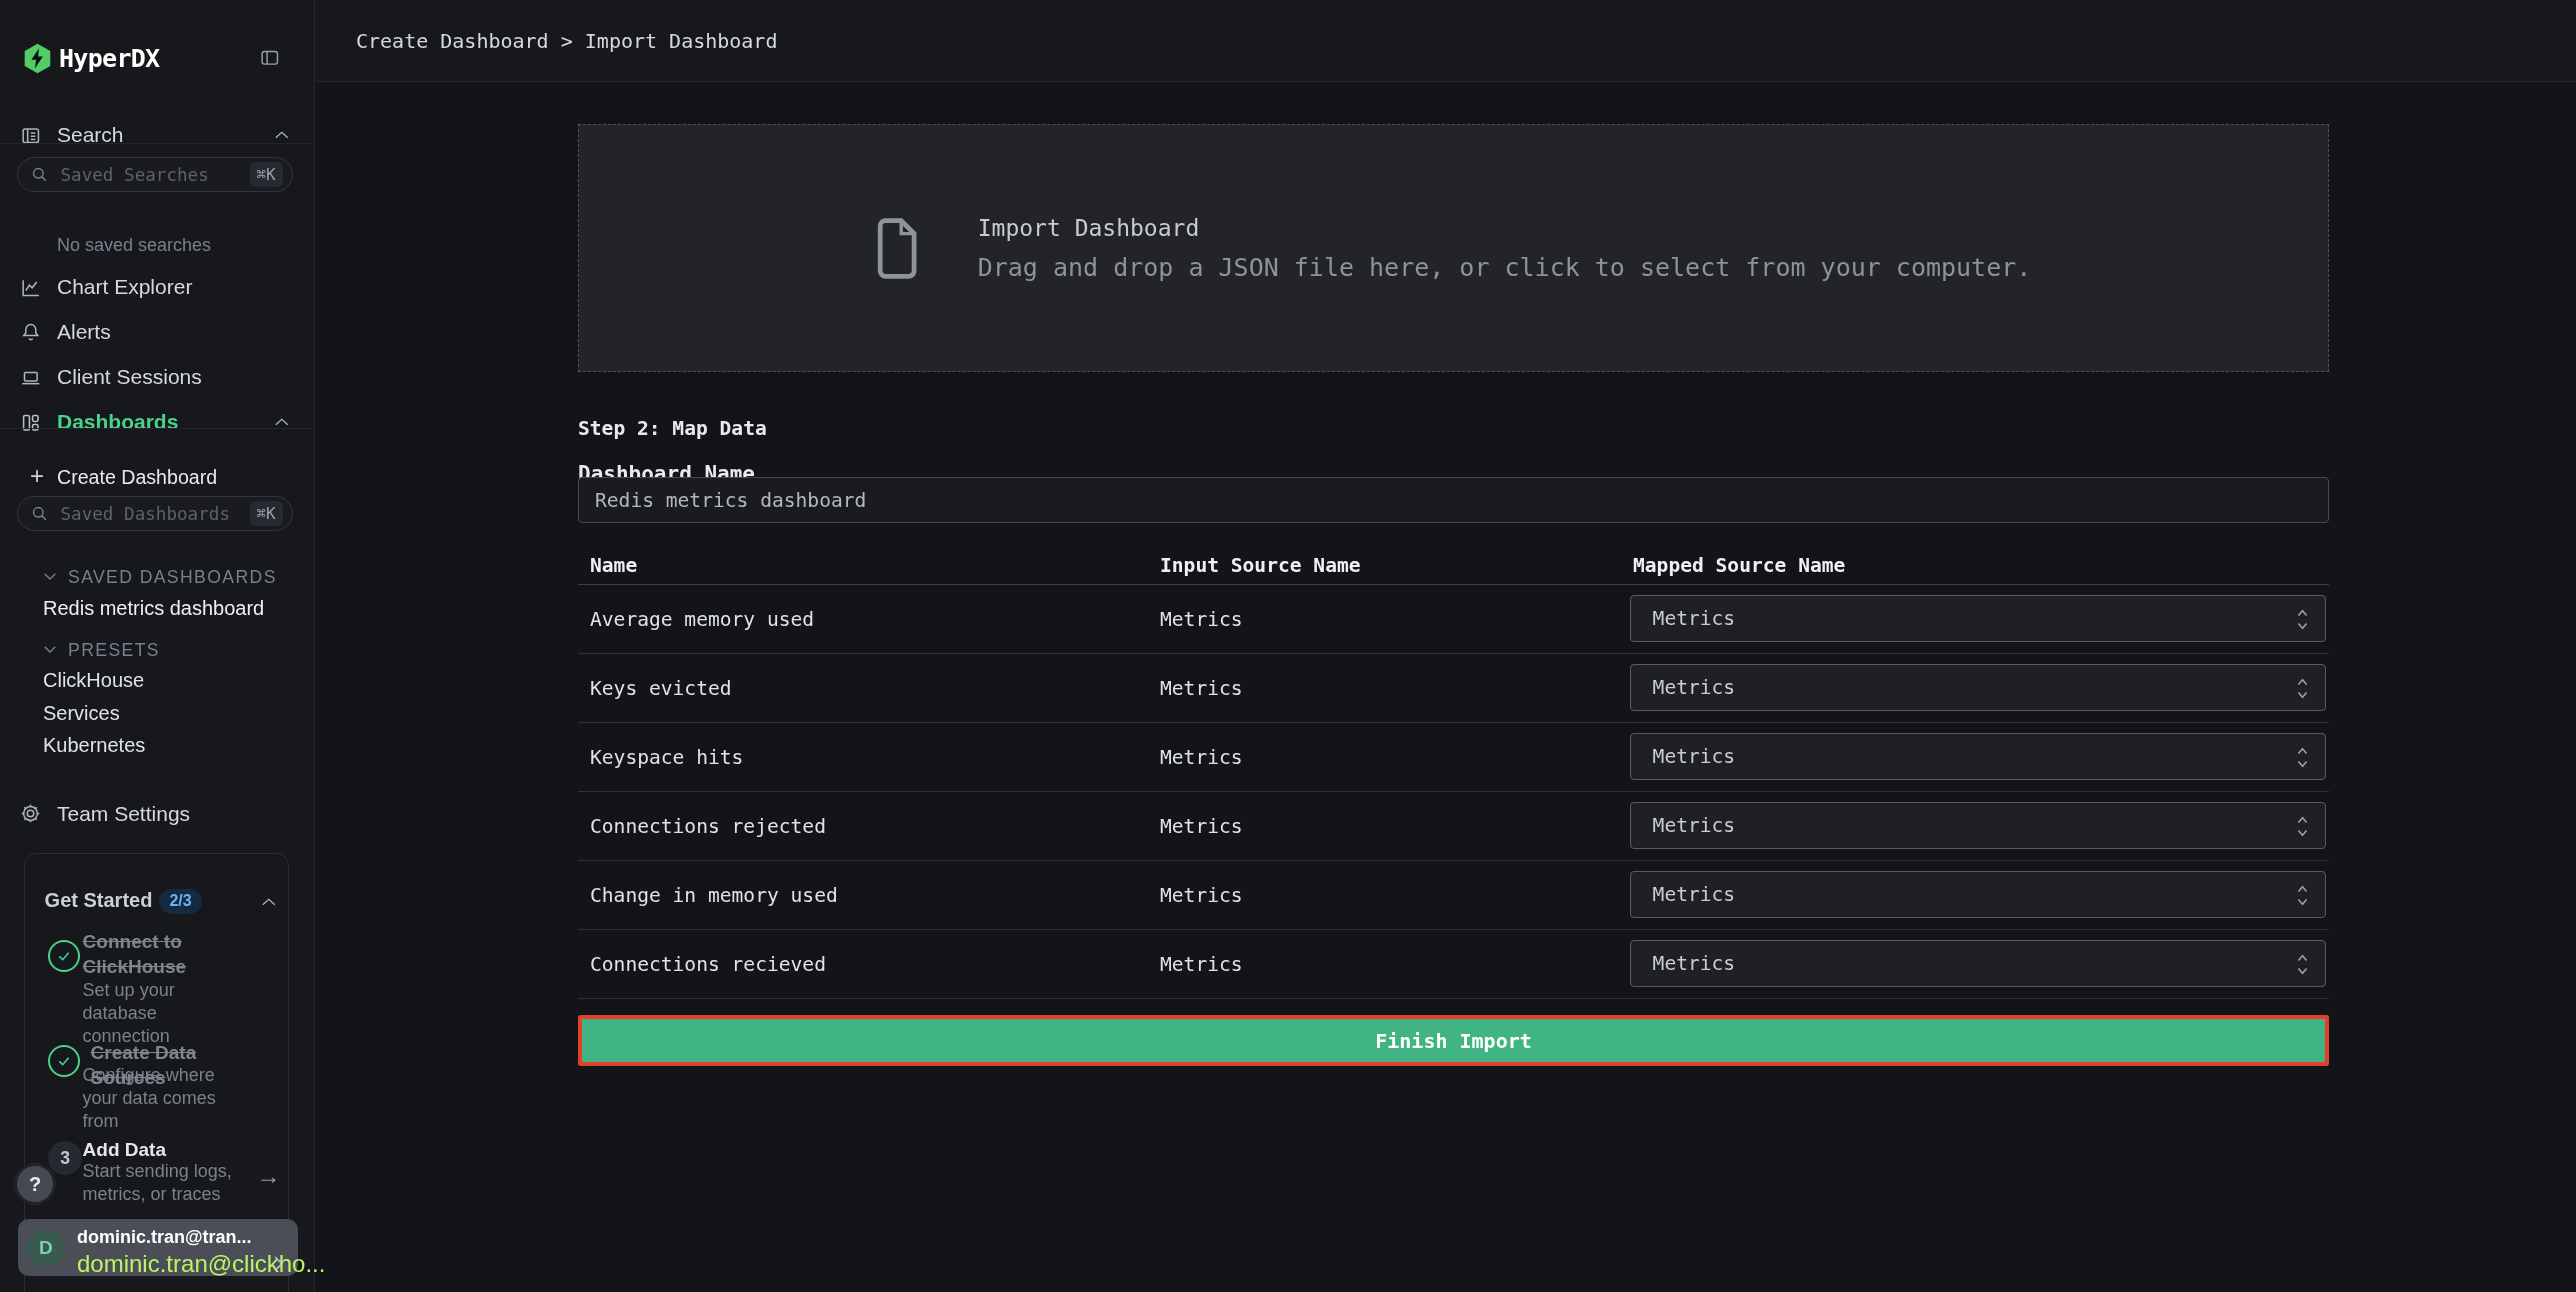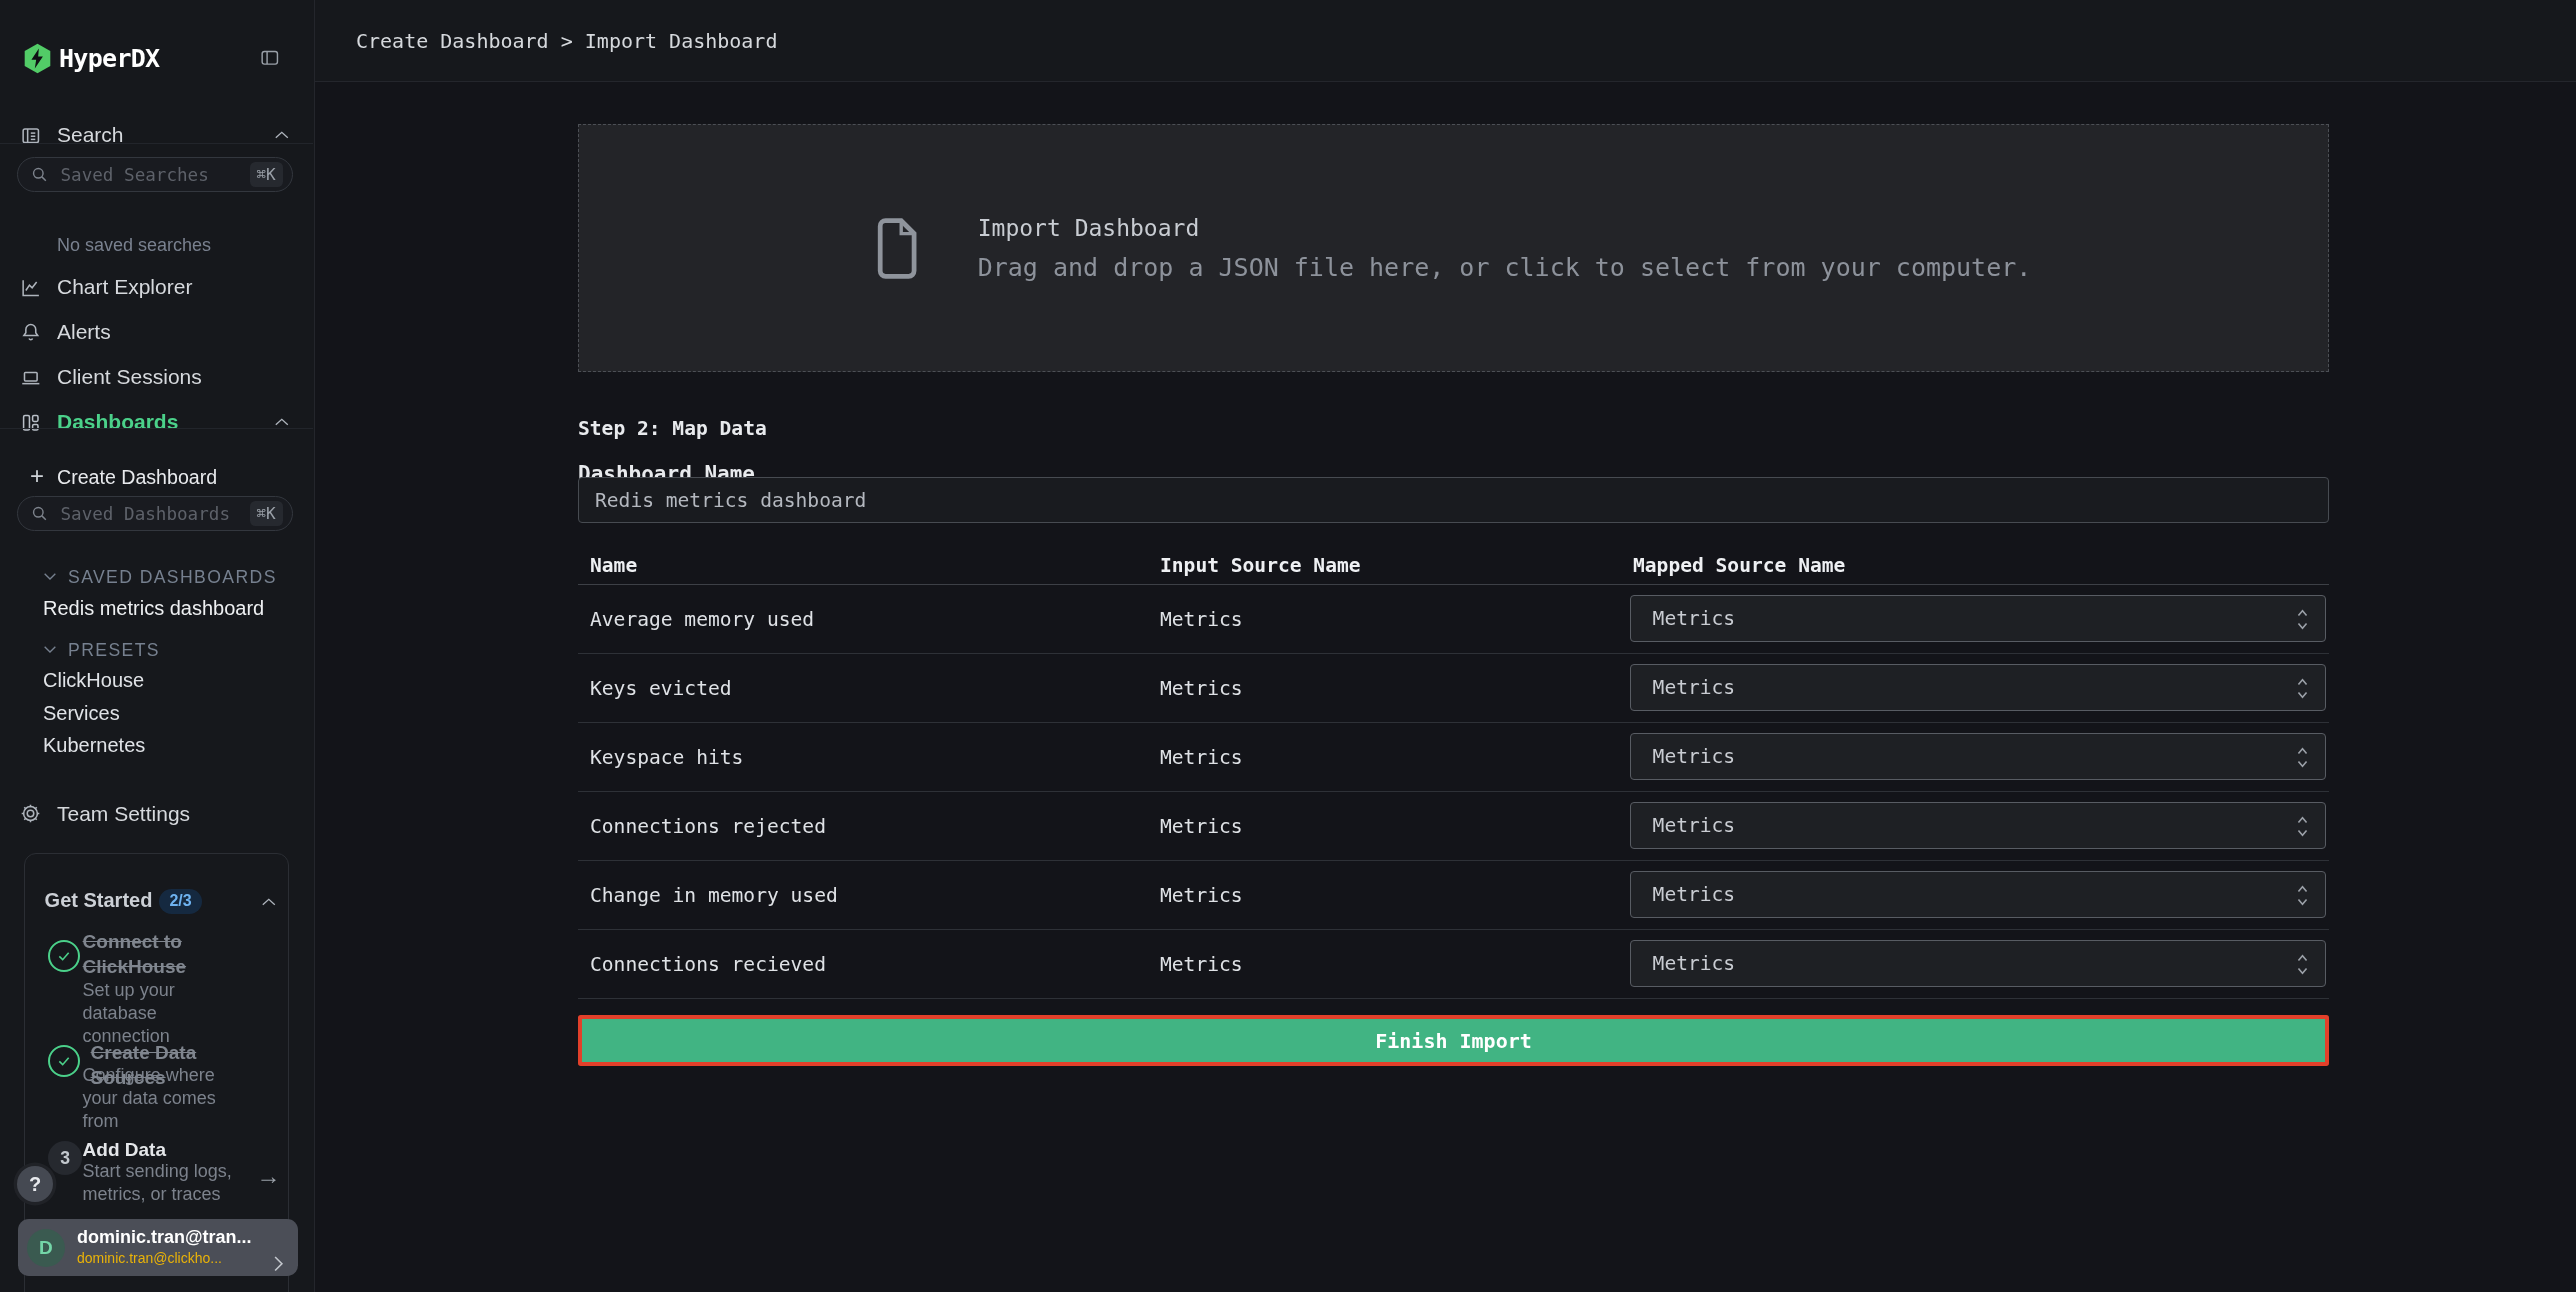--- a/index.html
+++ b/index.html
@@ -29,21 +29,21 @@
   .gs-item-title{font-size:19px;font-weight:600;color:#80868f;text-decoration:line-through;line-height:25px;width:169px;}
   .gs-item-title.todo{color:#e4e6e9;font-weight:bold;text-decoration:none;}
   .gs-item-desc{font-size:18px;color:#7c828c;line-height:23px;width:162px;}
   .check-circle{position:absolute;width:32px;height:32px;border-radius:50%;border:2px solid var(--accent,#4bd18a);display:flex;align-items:center;justify-content:center;}
   .num-circle{position:absolute;width:34px;height:34px;border-radius:50%;background:#26292f;color:#c2c7cd;font-size:17.6px;font-weight:bold;display:flex;align-items:center;justify-content:center;}
   .promo-line{font-size:19.6px;color:#6a6f79;line-height:24px;}
   #help-fab{position:absolute;left:17px;top:1166px;width:36px;height:36px;border-radius:50%;background:#454952;border:none;box-shadow:0 0 0 3.4px #202227;color:#e8eaee;font-size:20px;font-weight:bold;z-index:6;cursor:pointer;}
   #user-chip{position:absolute;left:18px;top:1219px;width:280px;height:57px;border-radius:10.8px;background:#4b4e57;z-index:5;cursor:pointer;}
   .avatar{position:absolute;left:8.8px;top:9.5px;width:38px;height:38px;border-radius:50%;background:var(--avatar-bg,#3a5a50);color:var(--avatar-fg,#74d6a8);font-size:19px;font-weight:bold;display:flex;align-items:center;justify-content:center;}
   .chip-name{position:absolute;left:59px;top:8px;font-size:18px;font-weight:bold;color:#fff;}
-  .chip-email{position:absolute;left:59px;top:31px;font-size:14px;color:#eab308;}
+  .chip-email{position:absolute;left:59px;top:31px;font-size:24px;color:#bef264;}
 
   
   #topbar{position:absolute;left:315px;top:0;width:2261px;height:82px;background:var(--panel,#16181c);border-bottom:1.4px solid #24262c;}
   #breadcrumb{position:absolute;left:41px;top:0;height:82px;line-height:82px;font-size:20px;color:#d6d9dd;}
 
   
   #main{position:absolute;left:315px;top:84px;width:2261px;height:1209px;}
   #dropzone{position:absolute;left:263px;top:40px;width:1751px;height:248px;background:#232428;border:1.4px dashed #4c4f55;display:flex;align-items:center;justify-content:center;cursor:pointer;}
   .dz-inner{display:flex;align-items:center;gap:57px;}
   .dz-title{font-size:23px;color:#c8ccd2;}

